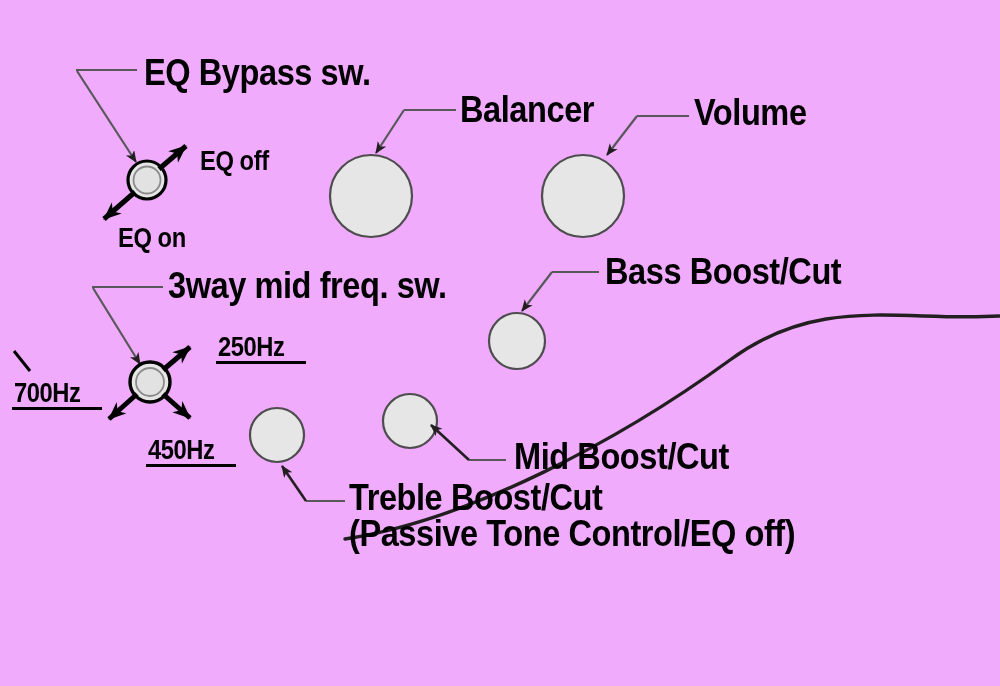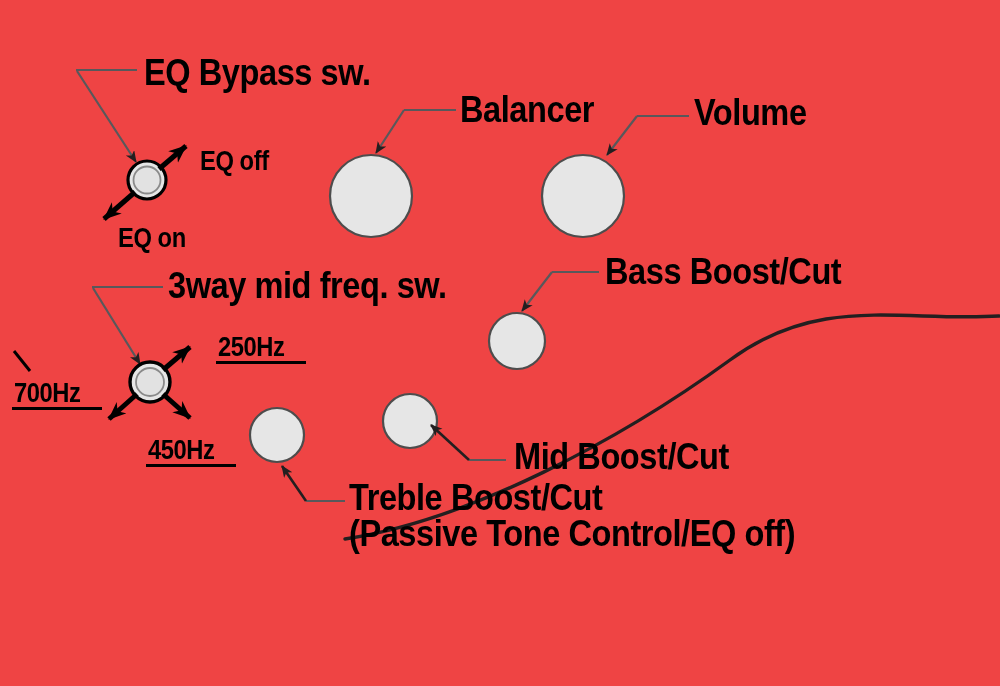--- a/index.html
+++ b/index.html
@@ -4,21 +4,21 @@
 <style>
   html, body {
     margin: 0;
     padding: 0;
     background: #ffffff;
   }
   #stage {
     position: relative;
     width: 1000px;
     height: 686px;
-    background: #ef4444;
+    background: #f0abfc;
     overflow: hidden;
     font-family: "Liberation Sans", sans-serif;
   }
   #art {
     position: absolute;
     left: 0;
     top: 0;
     width: 1000px;
     height: 686px;
   }

